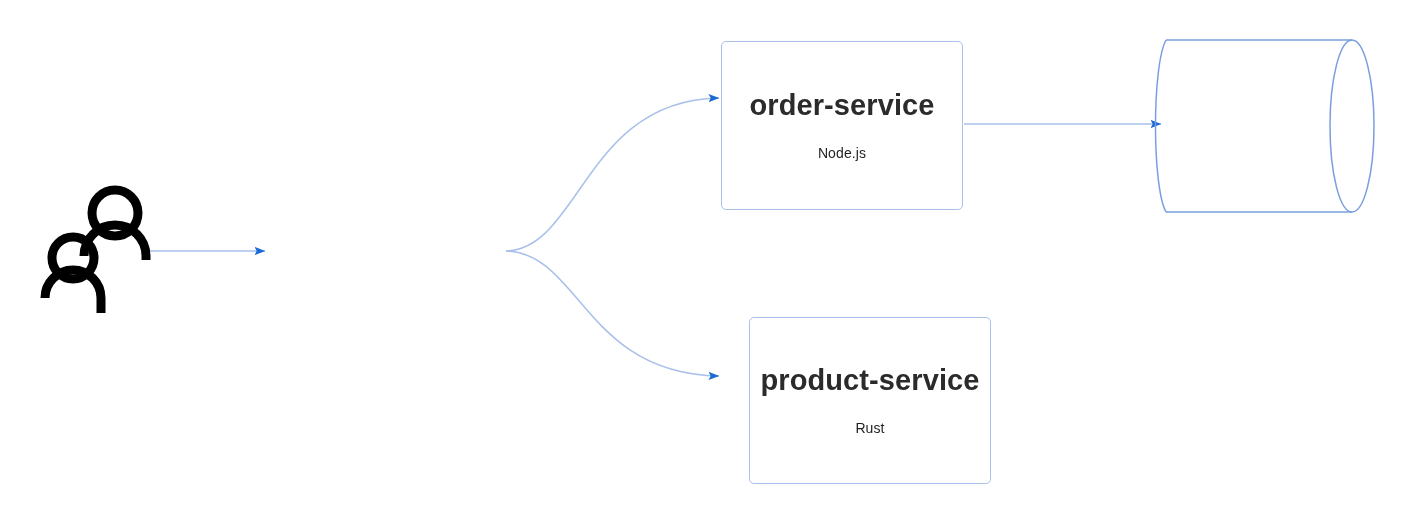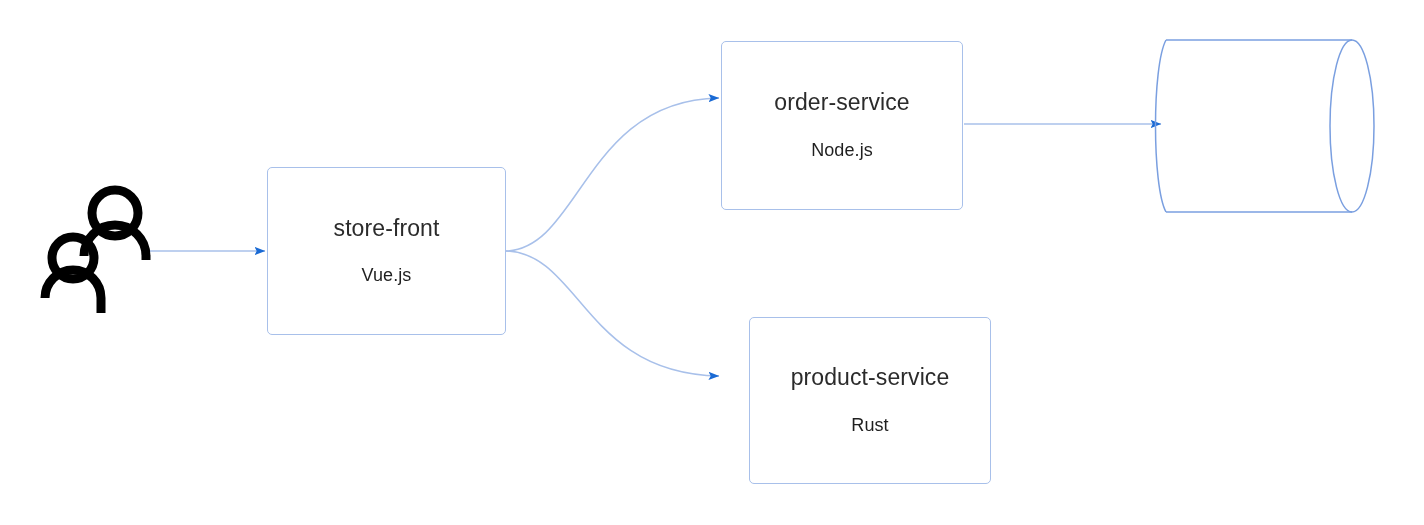--- a/index.html
+++ b/index.html
@@ -31,30 +31,30 @@
     background: #ffffff;
     border: 1.6px solid #a8c0ea;
     border-radius: 5px;
     display: flex;
     flex-direction: column;
     align-items: center;
     justify-content: center;
   }
   .node-title {
     font-family: "Liberation Sans", sans-serif;
-    font-size: 23px;
-    font-weight: 400;
+    font-size: 29px;
+    font-weight: 700;
     color: #2b2b2b;
     line-height: 1.1;
     text-align: center;
     letter-spacing: 0.1px;
   }
   .node-subtitle {
     font-family: "Liberation Sans", sans-serif;
-    font-size: 18px;
+    font-size: 14px;
     font-weight: 400;
     color: #1f1f1f;
     text-align: center;
     letter-spacing: 0.1px;
   }
   #store-front-node .node-title { margin-bottom: 0; }
   #store-front-node .node-subtitle { margin-top: 24px; }
   #order-service-node .node-subtitle { margin-top: 24px; }
   #product-service-node .node-subtitle { margin-top: 24px; }
 
@@ -122,24 +122,20 @@
 
       <circle cx="115" cy="213" r="23"></circle>
       <path d="M 84,256 A 31,31 0 0 1 146,256 L 146,260"></path>
 
       <circle cx="73" cy="258" r="21"></circle>
       <path d="M 45,298 A 28,28 0 0 1 101,298 L 101,313"></path>
     </g>
   </svg>
 
 
-  <div class="node-box" id="store-front-node" style="left:267px; top:167px; width:239px; height:168px;">
-    <div class="node-title">store-front</div>
-    <div class="node-subtitle">Vue.js</div>
-  </div>
 
   <div class="node-box" id="order-service-node" style="left:721px; top:41px; width:242px; height:169px;">
     <div class="node-title">order-service</div>
     <div class="node-subtitle">Node.js</div>
   </div>
 
   <div class="node-box" id="product-service-node" style="left:721px; top:317px; width:242px; height:167px;margin-left:28px;">
     <div class="node-title">product-service</div>
     <div class="node-subtitle">Rust</div>
   </div>

